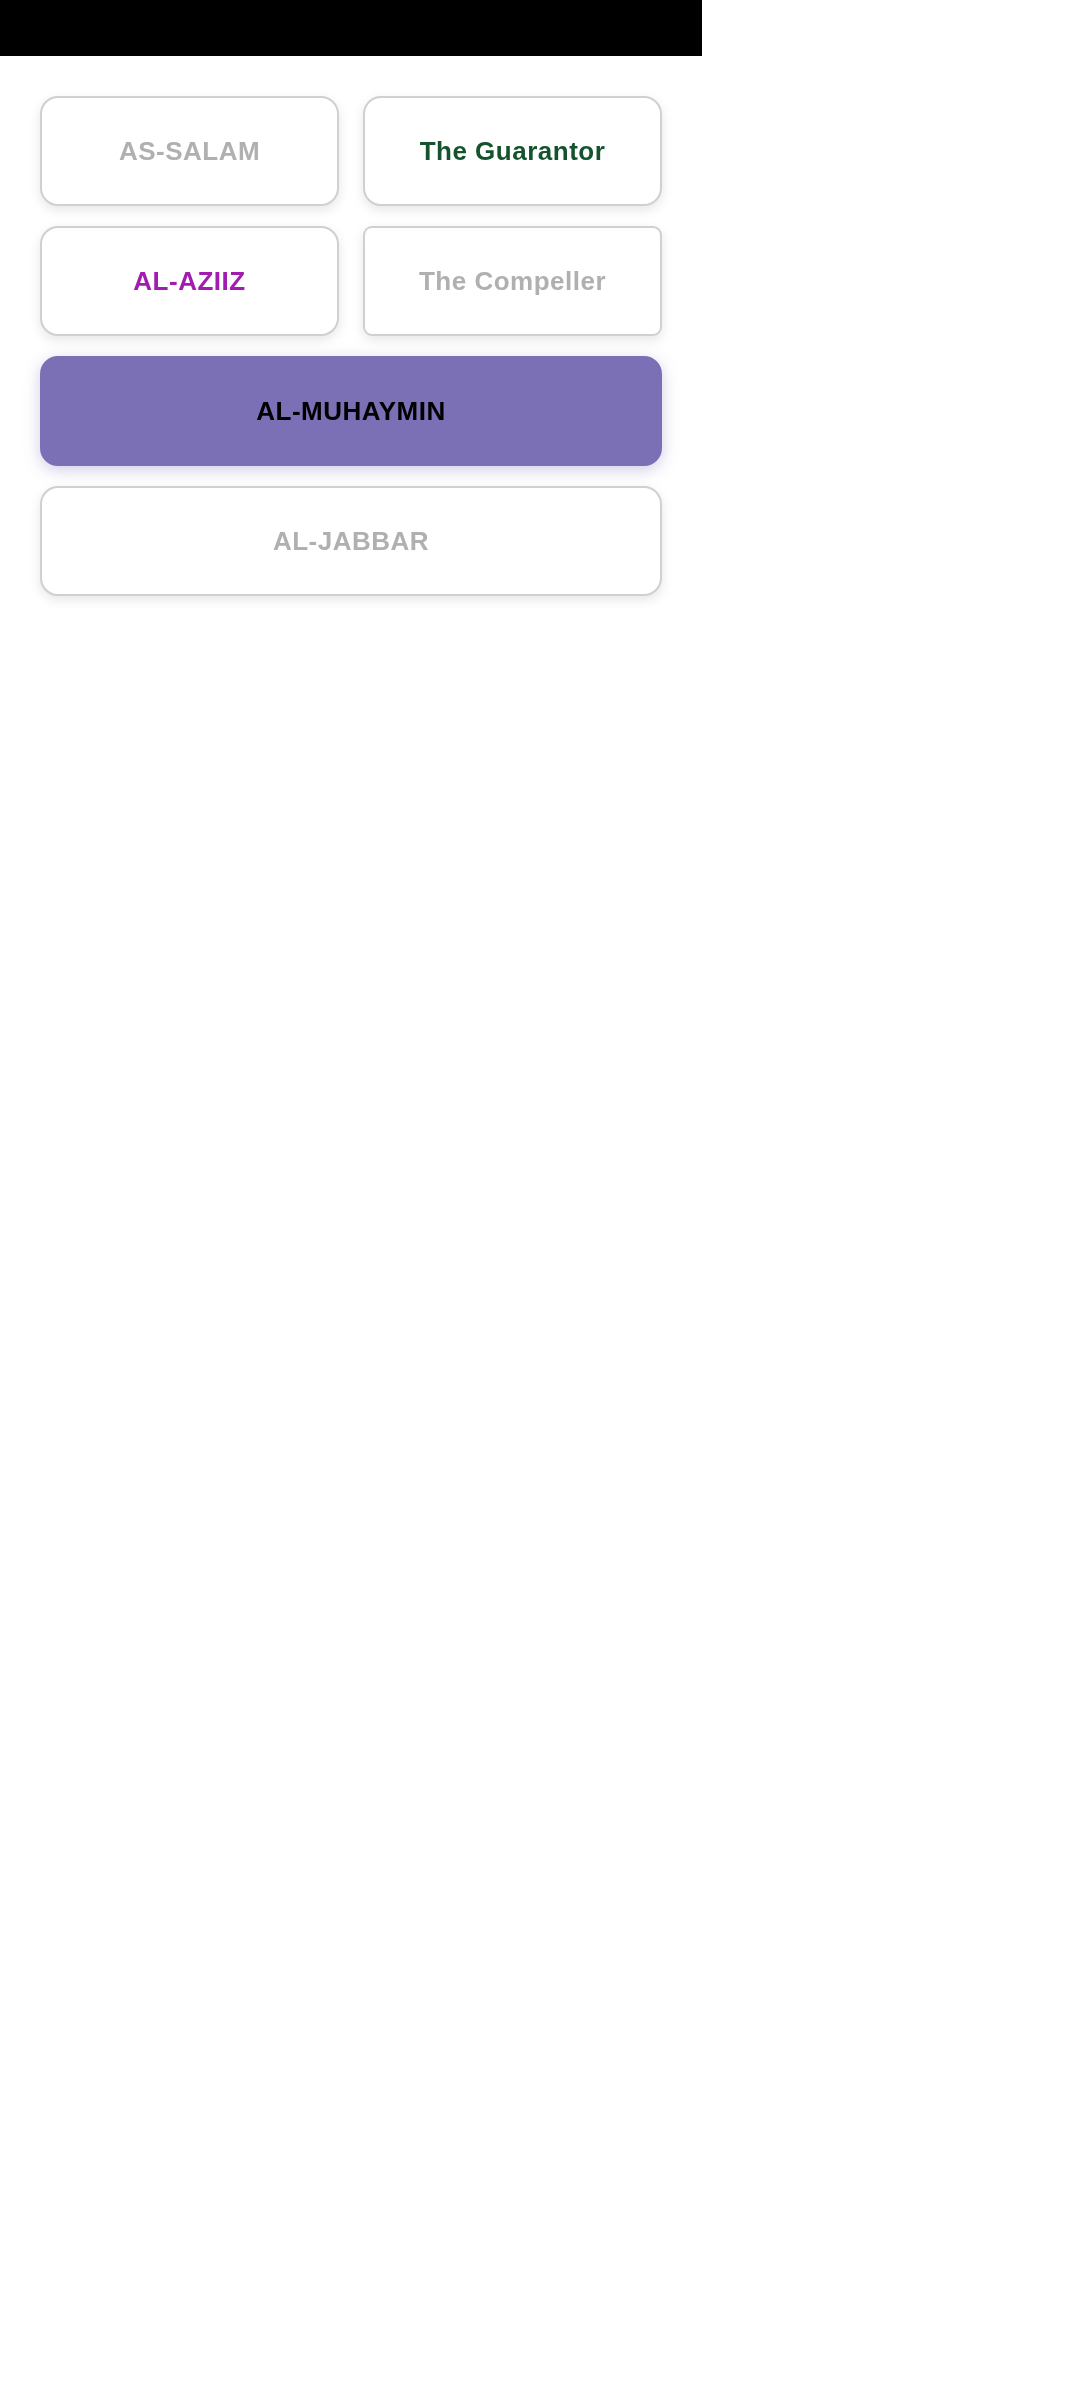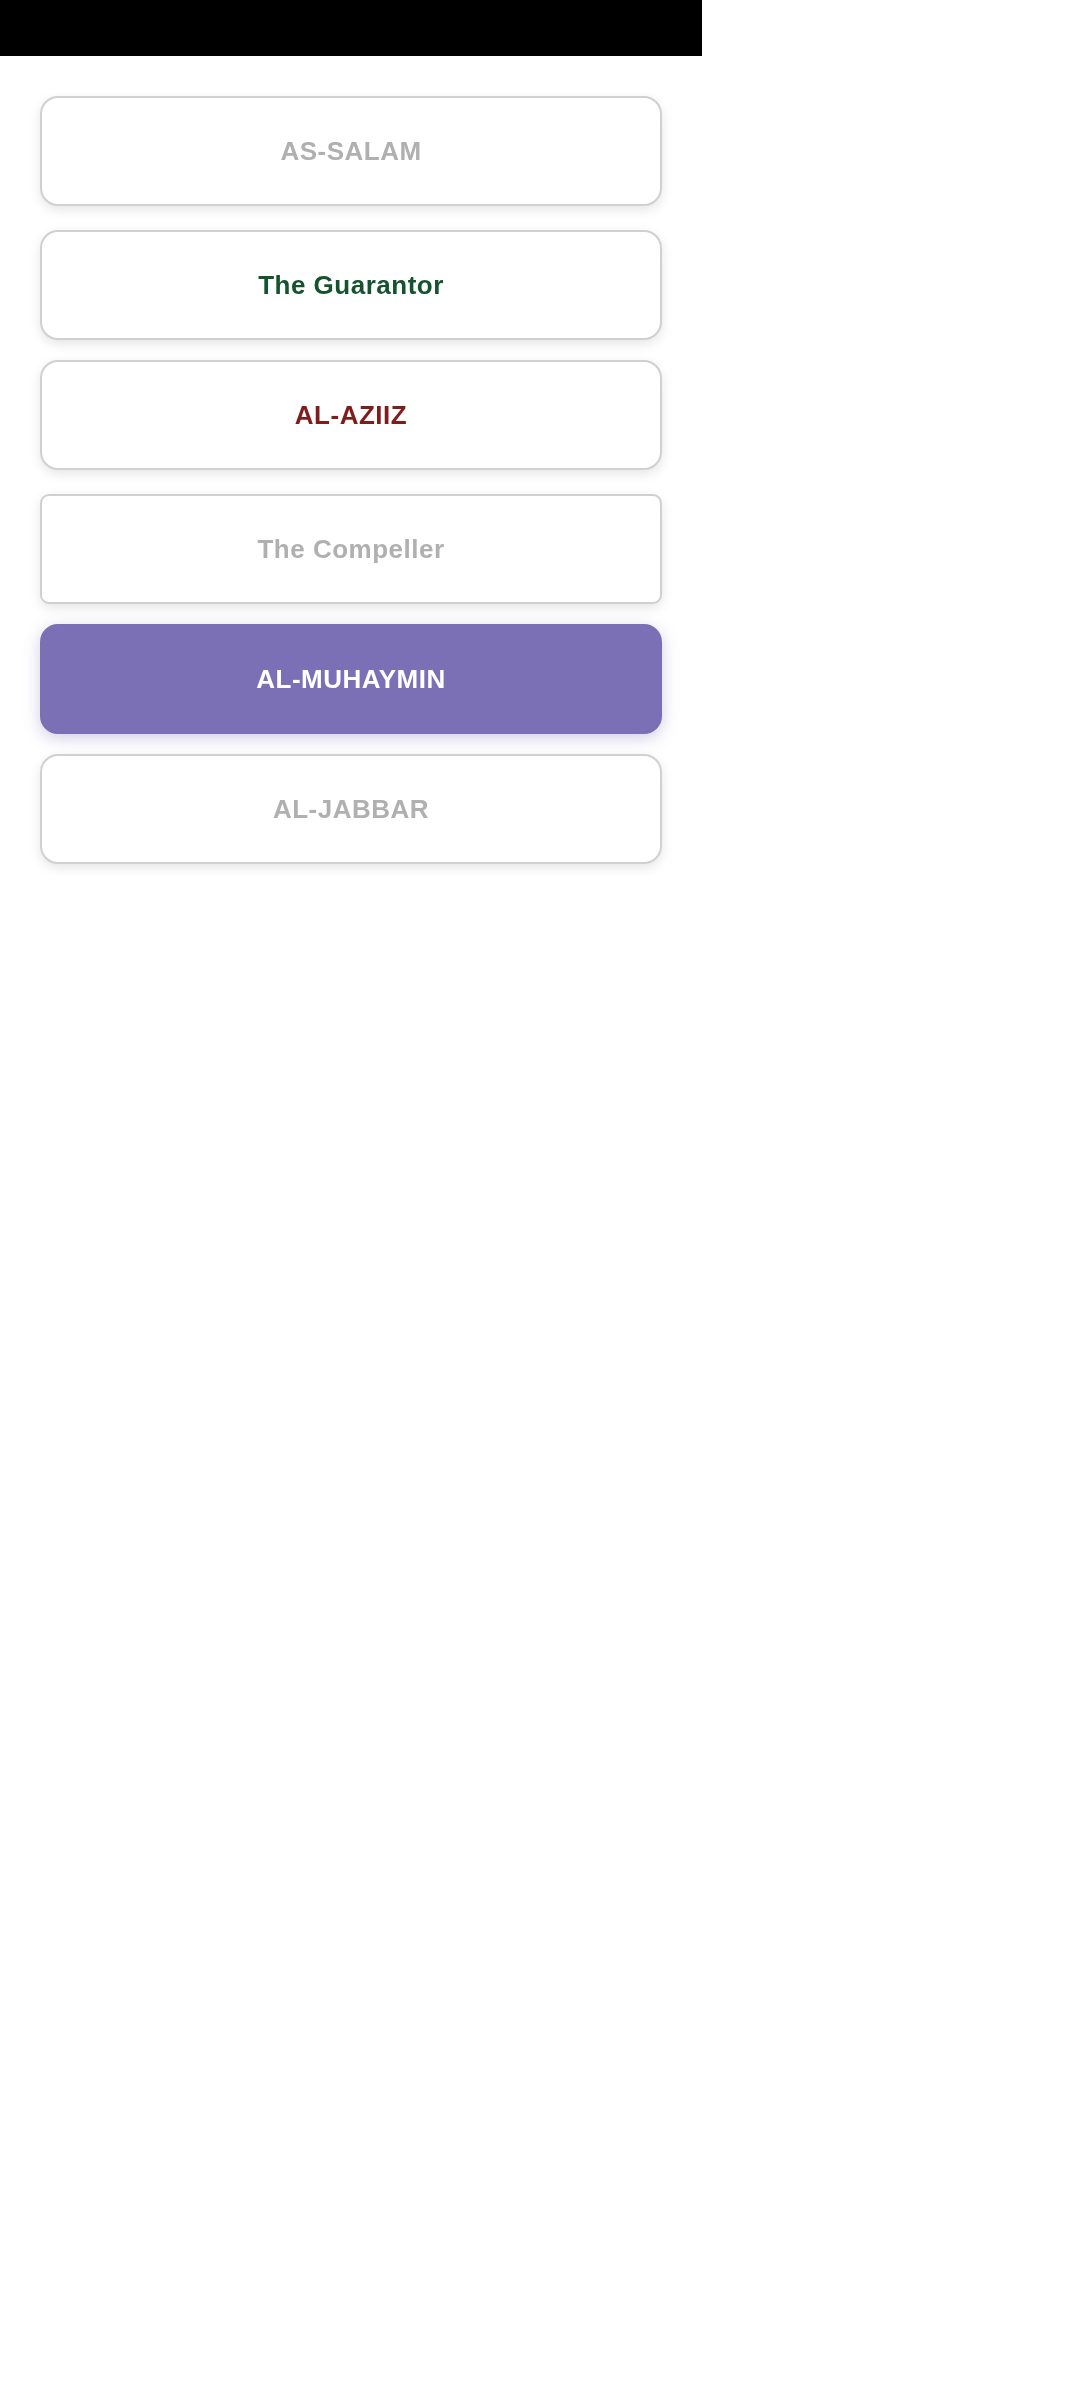--- a/index.html
+++ b/index.html
@@ -31,21 +31,21 @@
 
     .game-area {
       padding: 40px 40px 40px 40px;
       display: flex;
       flex-direction: column;
       gap: 20px;
     }
 
     .pair-row {
       display: flex;
-      flex-direction: column;
+      flex-direction: row;
       gap: 24px;
       align-items: stretch;
     }
 
     .card {
       flex: 1;
       min-height: 110px;
       border-radius: 18px;
       display: flex;
       align-items: center;
@@ -56,21 +56,21 @@
       font-size: 26px;
       font-weight: 700;
       letter-spacing: 0.5px;
       border: 2px solid #d0d0d0;
       background: #ffffff;
       box-shadow: 0 4px 12px rgba(0,0,0,0.10);
       transition: background 0.15s;
     }
 
     .card.arabic {
-      color: #7f1d1d;
+      color: #a21caf;
     }
 
     .card.arabic.faded {
       color: #b0b0b0;
     }
 
     .card.meaning {
       color: #14532d;
     }
 
@@ -80,21 +80,21 @@
     }
 
     .card.selected {
       background: #7b6fb5;
       color: #ffffff;
       border-color: #7b6fb5;
       box-shadow: 0 4px 16px rgba(123,111,181,0.35);
     }
 
     .card.selected .card-label {
-      color: #ffffff;
+      color: #000000;
     }
   </style>
 </head>
 <body>
 
 <div class="header">
   <span class="header-title"></span>
 </div>
 
 <div class="game-area" id="game-area">

